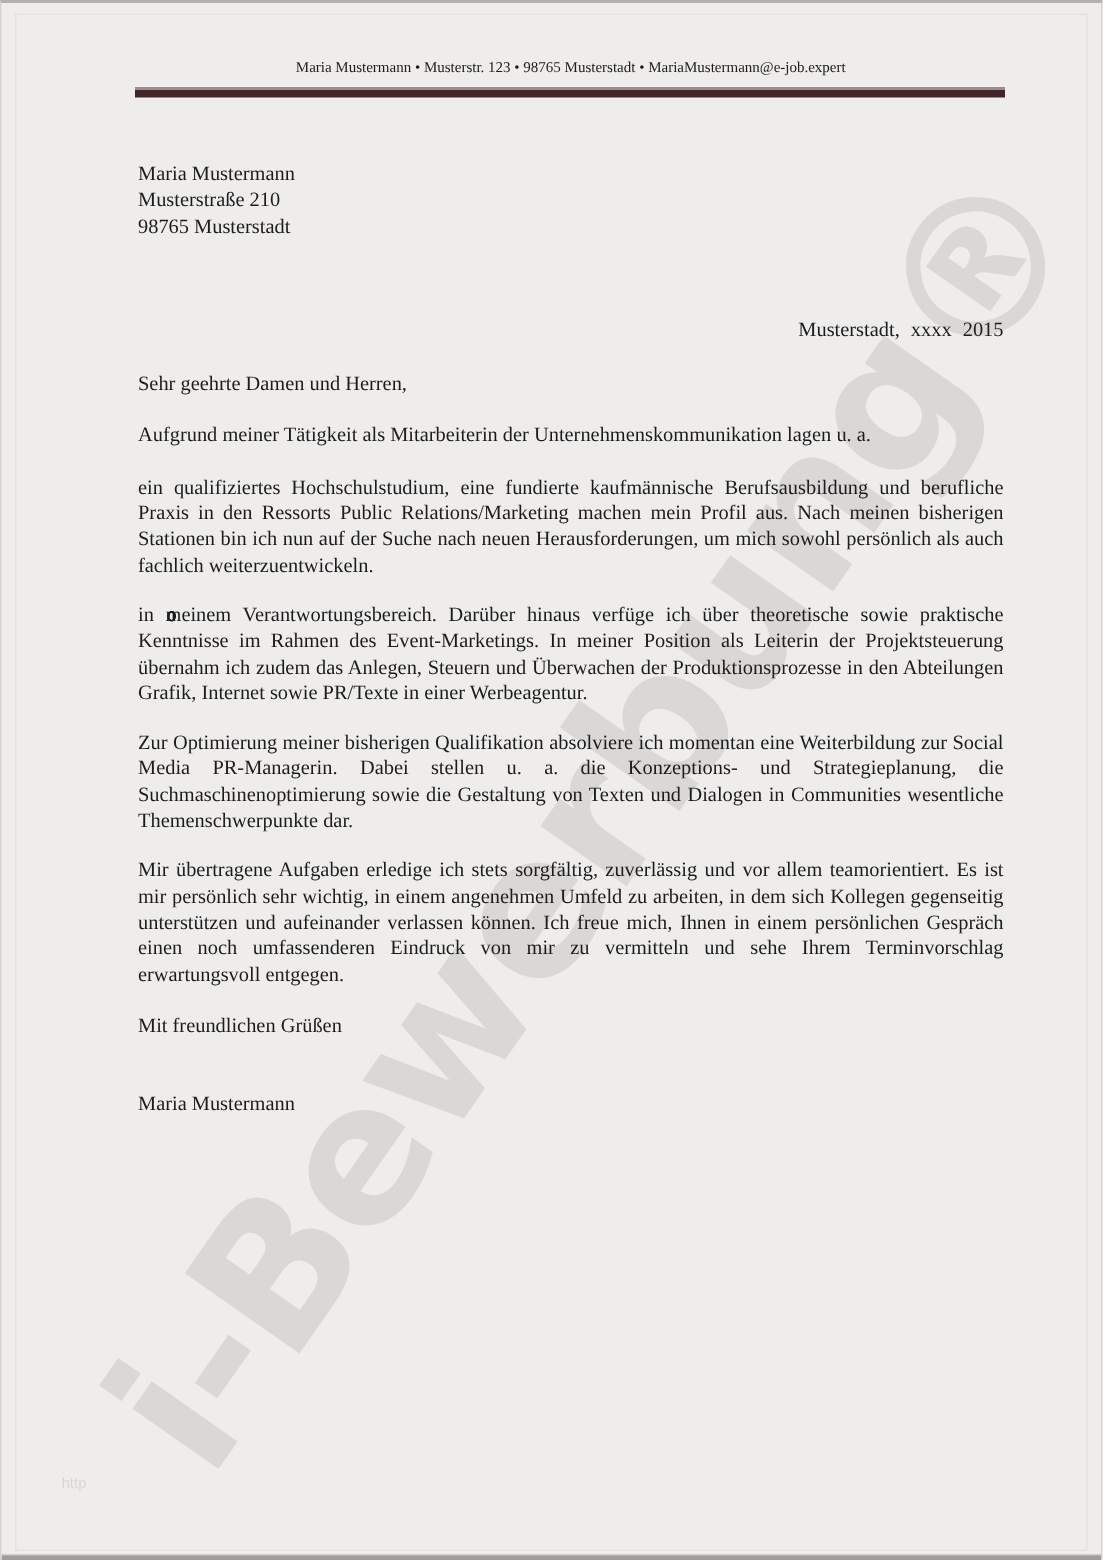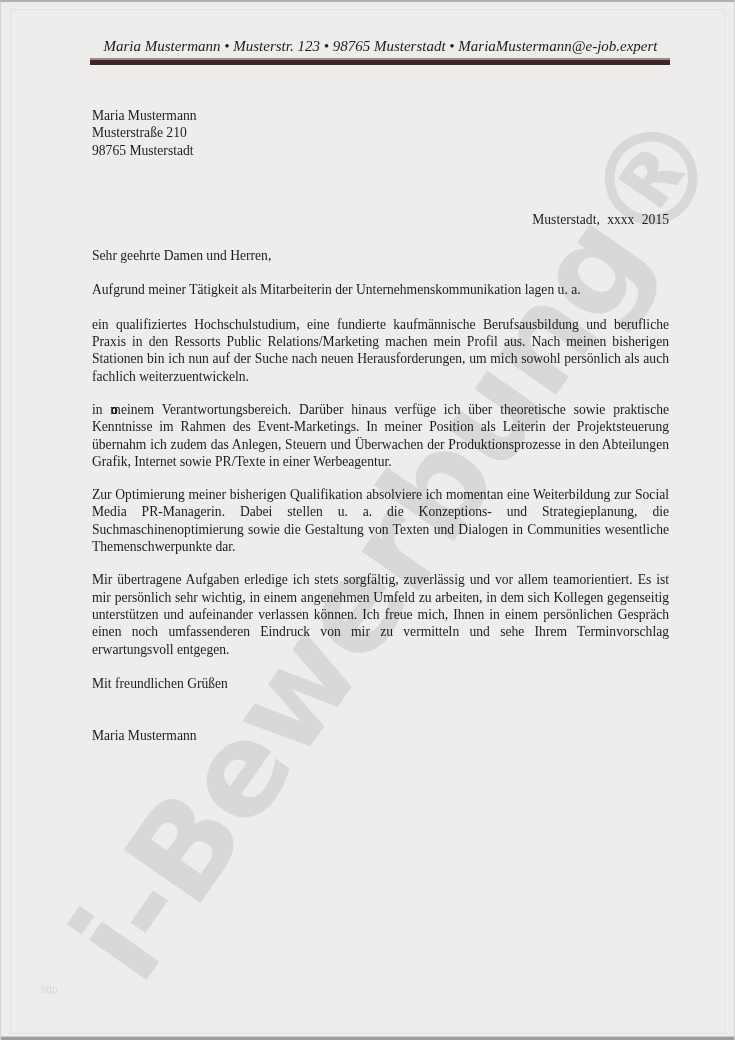--- a/index.html
+++ b/index.html
@@ -58,24 +58,23 @@
     left: 91px;
     top: 0;
     width: 577px;
     z-index: 1;
     font-size: 13.6px;
     line-height: 17.3px;
   }
   .header-line {
     margin-top: 37px;
     text-align: center;
-    font-size: 15px;
+    font-size: 10px;
     line-height: 14px;
     white-space: nowrap;
-    font-style: italic;
   }
   .header-rule {
     margin-top: 5px;
     margin-left: -2px;
     margin-right: -1px;
     height: 5px;
     background: #402427;
     border-top: 2px solid #9c8b8c;
   }
   .address {

